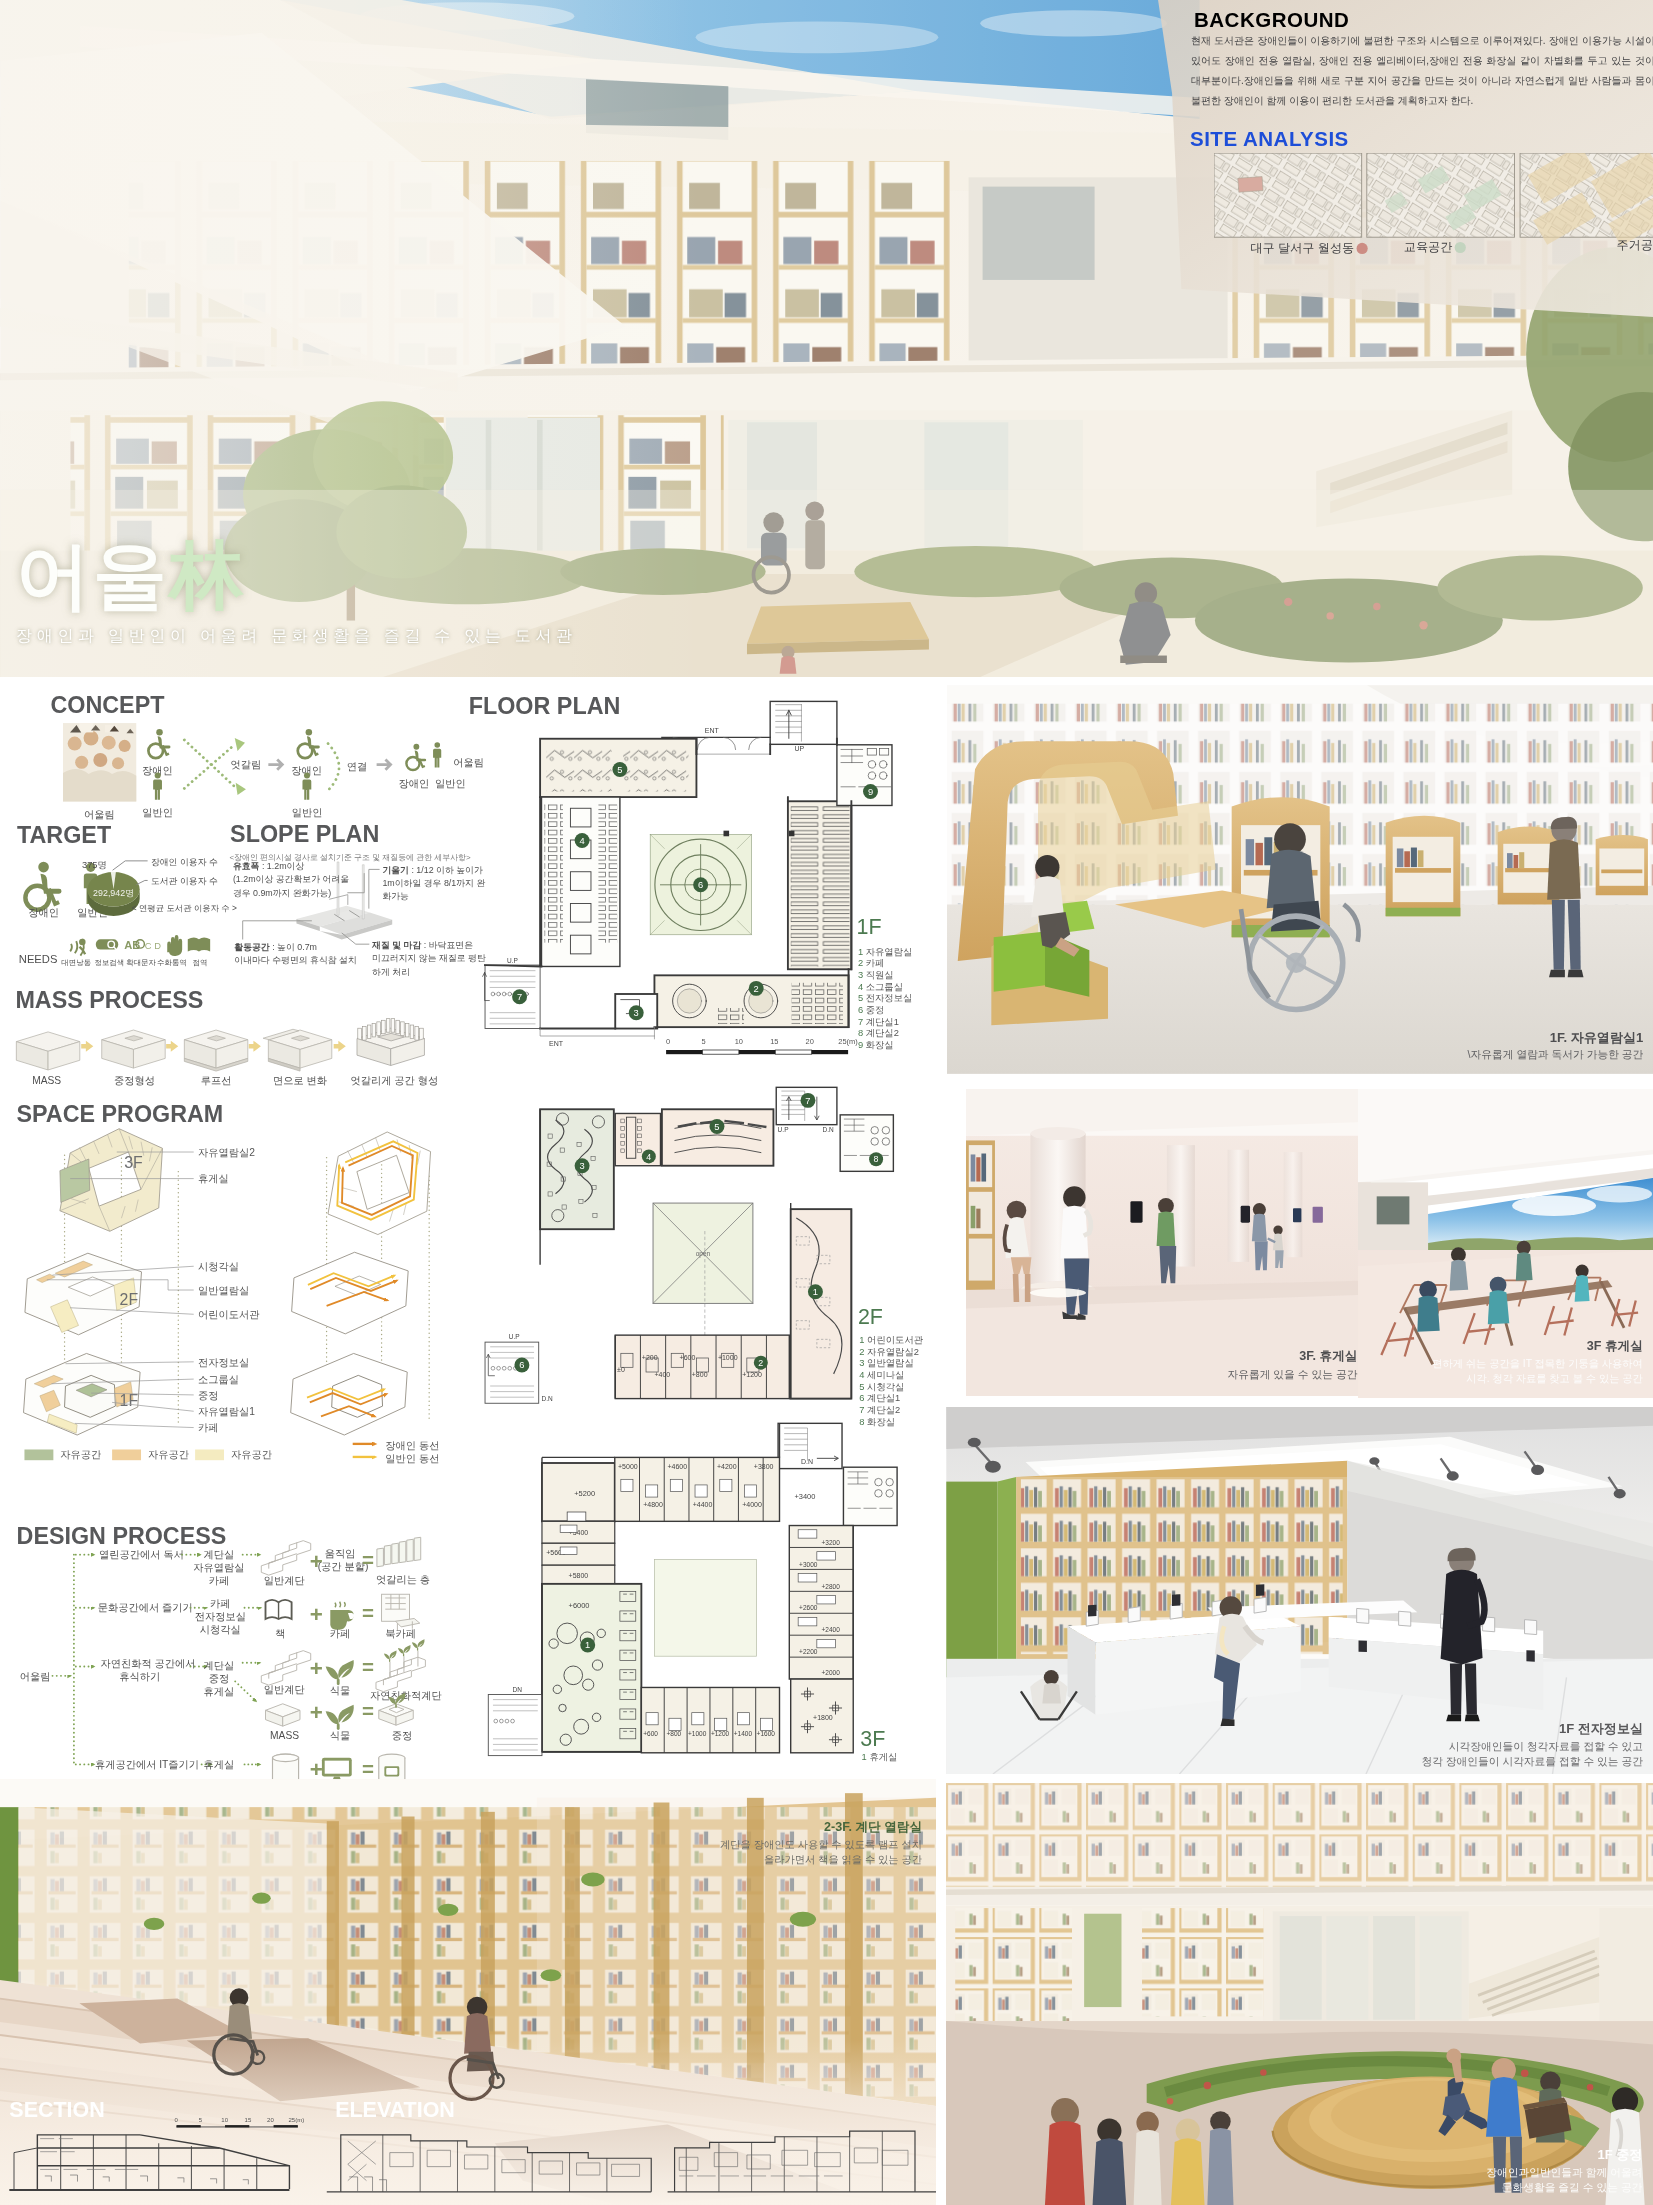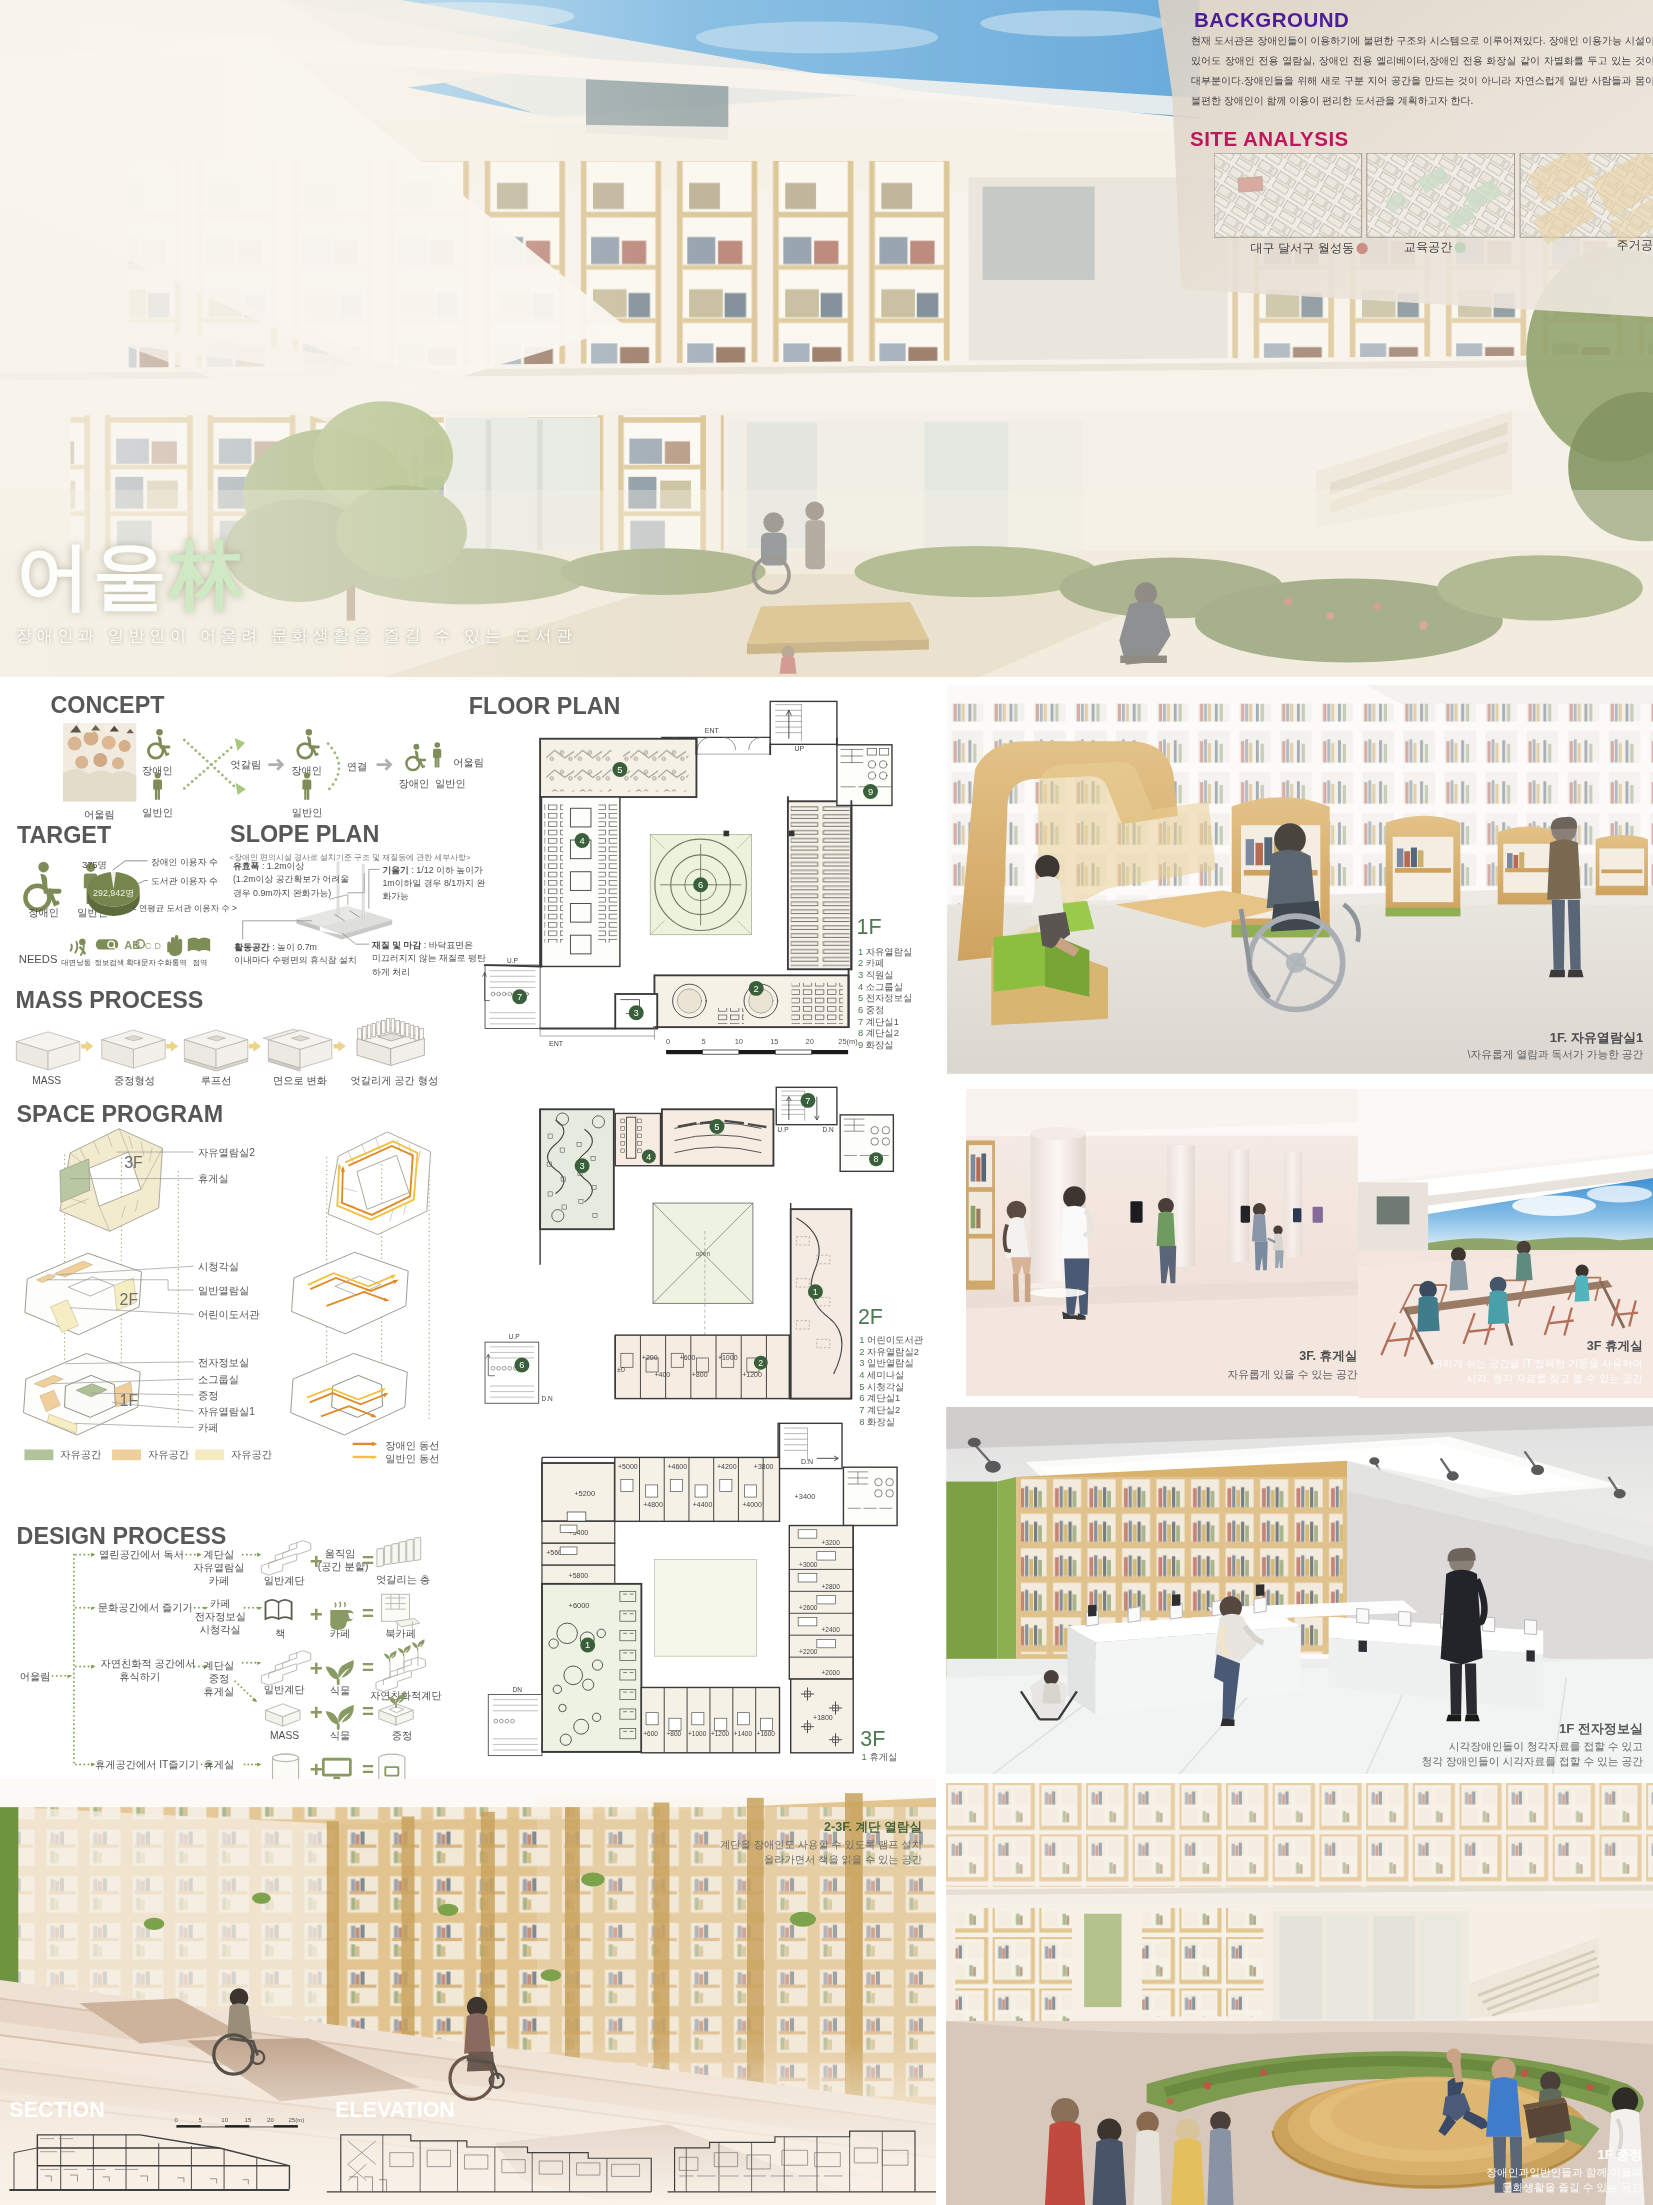--- a/index.html
+++ b/index.html
@@ -155,25 +155,25 @@
 <defs>
         <linearGradient id="panelg2" x1="0" y1="0" x2="1" y2="1">
  <stop offset="0" stop-color="#dcd1c4"></stop>
           <stop offset="0.5" stop-color="#e8e0d5"></stop>
           <stop offset="1" stop-color="#efe9e0"></stop>
 </linearGradient>
       </defs>
 </svg>
 </div>
 
-<div class="abs hd" style="left:1194px;top:8.4px;font-size:20.5px;color:#4c1d95;">BACKGROUND</div>
+<div class="abs hd" style="left:1194px;top:8.4px;font-size:20.5px;color:#000000;">BACKGROUND</div>
 
 <div class="abs kr" style="left:1191px;top:31px;width:464px;font-size:10px;line-height:20px;color:#3f3f41;text-align:justify;">현재 도서관은 장애인들이 이용하기에 불편한 구조와 시스템으로 이루어져있다. 장애인 이용가능 시설이 있어도 장애인 전용 열람실, 장애인 전용 엘리베이터,장애인 전용 화장실 같이 차별화를 두고 있는 것이 대부분이다.장애인들을 위해 새로 구분 지어 공간을 만드는 것이 아니라 자연스럽게 일반 사람들과 몸이 불편한 장애인이 함께 이용이 편리한 도서관을 계획하고자 한다.</div>
 
-<div class="abs hd" style="left:1190px;top:127px;font-size:20.5px;color:#be185d;">SITE ANALYSIS</div>
+<div class="abs hd" style="left:1190px;top:127px;font-size:20.5px;color:#1d4ed8;">SITE ANALYSIS</div>
 
 <div class="abs" style="left:1190px;top:153px;width:464px;height:103px;margin-left:24px;">
 <svg width="464" height="103" viewBox="0 0 993 220">
 <defs>
 <pattern id="mapl" width="46" height="46" patternUnits="userSpaceOnUse" patternTransform="rotate(32)">
  <rect width="46" height="46" fill="#f1ede6"></rect>
  <rect x="3" y="3" width="26" height="18" fill="#ece7de" stroke="#aaa496" stroke-width="1.2"></rect>
  <rect x="5" y="26" width="34" height="14" fill="#efeae1" stroke="#aaa496" stroke-width="1.2"></rect>
  <rect x="33" y="4" width="10" height="17" fill="#ece7de" stroke="#aaa496" stroke-width="1.2"></rect>
 </pattern>

